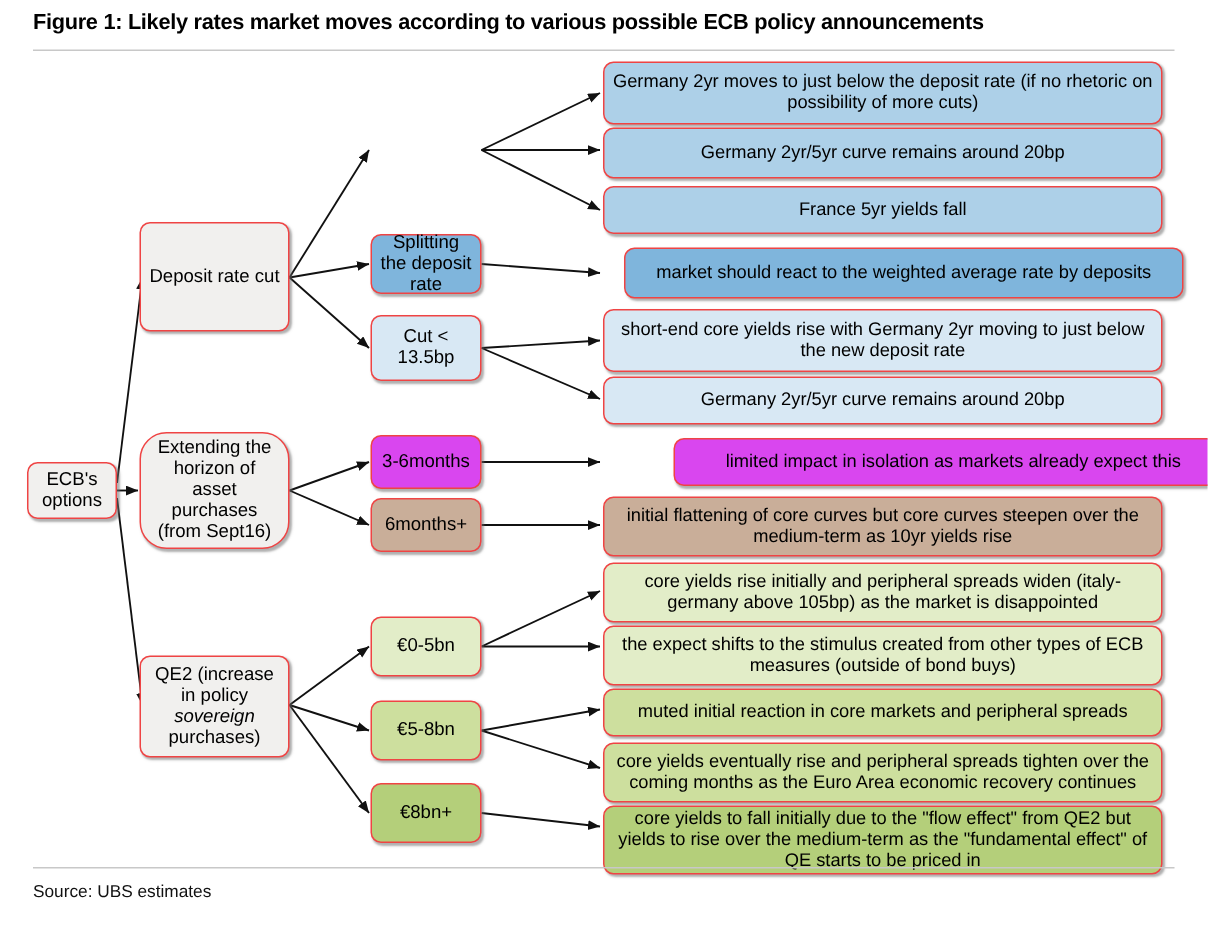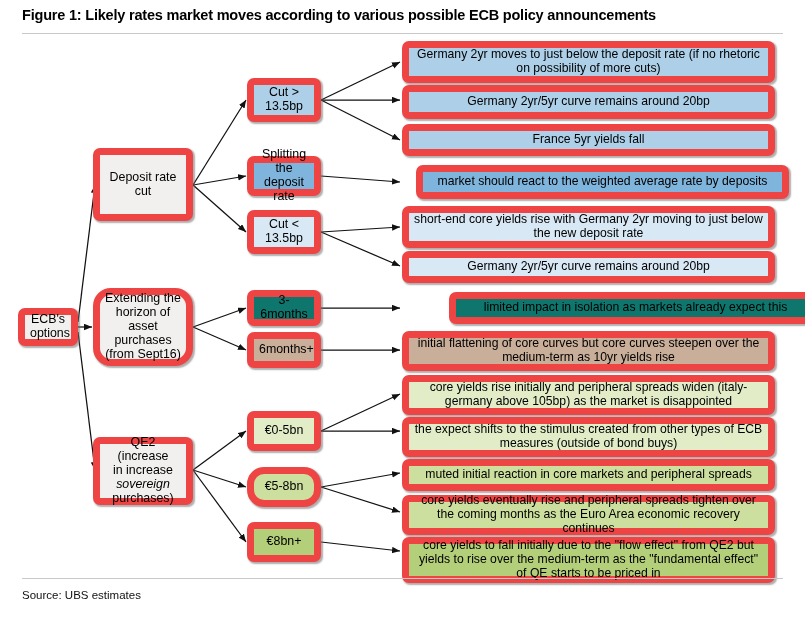--- a/index.html
+++ b/index.html
@@ -28,38 +28,38 @@
   .source{
     position:absolute;left:22px;top:589px;
     font-size:11.5px;color:#111;
     white-space:nowrap;
   }
 
   
   .node{
     position:absolute;
     box-sizing:border-box;
-    border:7px solid #ef4444;
+    border:1px solid #ef4444;
     border-radius:7px;
     display:flex;align-items:center;justify-content:center;
     text-align:center;
     font-size:12.4px;
     line-height:1.12;
     padding:2px 5px;
     box-shadow:1.5px 1.5px 1.5px rgba(110,110,110,0.55);
     color:#000;
   }
   .node span{display:block;width:100%;}
   .node.wide{font-size:12.2px;line-height:1.14;}
 
   .c-grey  {background:#F1F0EE;}
   .c-blue1 {background:#ADD0E8;}
   .c-blue2 {background:#7FB5DC;}
   .c-blue3 {background:#D8E8F4;}
-  .c-cream {background:#0f766e;}
+  .c-cream {background:#d946ef;}
   .c-tan   {background:#C9AE99;}
   .c-grn1  {background:#E2EDC8;}
   .c-grn2  {background:#CDDF9E;}
   .c-grn3  {background:#B4CF7A;}
 
   .it{font-style:italic;}
 
   svg.edges{
     position:absolute;left:0;top:0;width:805px;height:617px;
     pointer-events:none;
@@ -130,28 +130,25 @@
   <div class="node c-grey" style="left:93px;top:288px;width:100px;height:78px;flex-direction:column;border-radius:18px;">
     <span>Extending the</span>
     <span>horizon of</span>
     <span>asset</span>
     <span>purchases</span>
     <span>(from Sept16)</span>
   </div>
 
   <div class="node c-grey" style="left:93px;top:437px;width:100px;height:68px;flex-direction:column;">
     <span>QE2 (increase</span>
-    <span>in increase</span>
+    <span>in policy</span>
     <span class="it">sovereign</span>
     <span>purchases)</span>
   </div>
 
-  <div class="node c-blue1" style="left:247px;top:78px;width:74px;height:44px;">
-    <span>Cut &gt; 13.5bp</span>
-  </div>
 
   <div class="node c-blue2" style="left:247px;top:156px;width:74px;height:40px;">
     <span>Splitting the deposit rate</span>
   </div>
 
   <div class="node c-blue3" style="left:247px;top:210px;width:74px;height:44px;">
     <span>Cut &lt; 13.5bp</span>
   </div>
 
   <div class="node c-cream" style="left:247px;top:290px;width:74px;height:36px;">
@@ -159,21 +156,21 @@
   </div>
 
   <div class="node c-tan" style="left:247px;top:332px;width:74px;height:36px;">
     <span>6months+</span>
   </div>
 
   <div class="node c-grn1" style="left:247px;top:411px;width:74px;height:40px;">
     <span>€0-5bn</span>
   </div>
 
-  <div class="node c-grn2" style="left:247px;top:467px;width:74px;height:40px;border-radius:17px;">
+  <div class="node c-grn2" style="left:247px;top:467px;width:74px;height:40px;">
     <span>€5-8bn</span>
   </div>
 
   <div class="node c-grn3" style="left:247px;top:522px;width:74px;height:40px;">
     <span>€8bn+</span>
   </div>
 
   <div class="node wide c-blue1" style="left:402px;top:41px;width:373px;height:42px;">
     <span>Germany 2yr moves to just below the deposit rate (if no rhetoric on possibility of more cuts)</span>
   </div>

